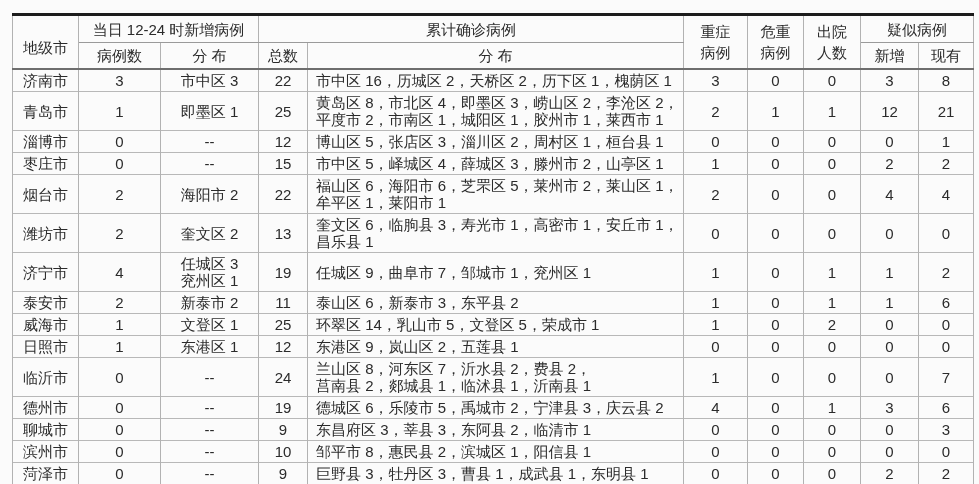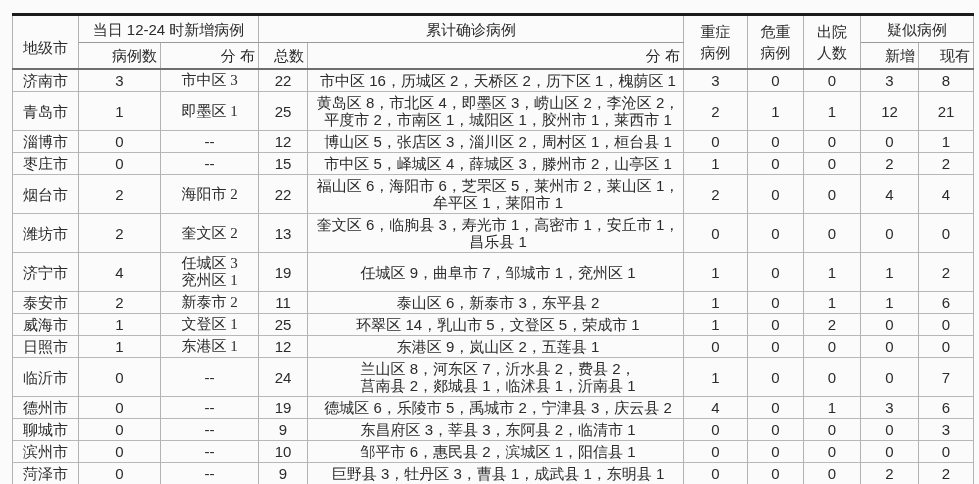--- a/index.html
+++ b/index.html
@@ -29,35 +29,35 @@
     border-left: 1px solid #b2b2b2;
     border-right: 1px solid #b2b2b2;
     text-align: center;
     vertical-align: middle;
     padding: 2px 3px;
     line-height: 17px;
     font-weight: normal;
   }
   thead th { font-weight: normal; }
   thead tr.group-row th { height: 22px; }
-  thead tr.sub-row th { height: 21px; text-align: right; }
+  thead tr.sub-row th { height: 21px; }
   
   thead tr.group-row th.th-group { border-bottom: 1px solid #9a9a9a; }
   
   thead tr.sub-row th,
   thead th.th-span2 { border-bottom: 2px solid #6e6e6e; }
   th.th-city { vertical-align: bottom; padding-bottom: 12px; }
   th.th-twoline { white-space: pre-line; line-height: 21px; }
   tbody td { border-top: 1px solid #b8b8b8; }
   td.c-dist {
-    text-align: center;
+    text-align: left;
     padding-left: 8px;
     white-space: pre-line;
   }
-  td.c-ndist { white-space: pre-line; font-family: Liberation Serif, serif; }
+  td.c-ndist { white-space: pre-line; }
 </style>
 </head>
 <body>
 
 <div class="table-wrap">
   <table class="case-table">
     <colgroup>
       <col style="width:66px">
       <col style="width:82px">
       <col style="width:98px">
@@ -251,21 +251,21 @@
     <td>0</td>
     <td>0</td>
     <td>0</td>
     <td>3</td>
   </tr>
         <tr>
     <td>滨州市</td>
     <td>0</td>
     <td class="c-ndist">--</td>
     <td>10</td>
-    <td class="c-dist">邹平市 6，惠民县 2，滨城区 1，阳信县 1</td>
+    <td class="c-dist">邹平市 8，惠民县 2，滨城区 1，阳信县 1</td>
     <td>0</td>
     <td>0</td>
     <td>0</td>
     <td>0</td>
     <td>0</td>
   </tr>
         <tr>
     <td>菏泽市</td>
     <td>0</td>
     <td class="c-ndist">--</td>

